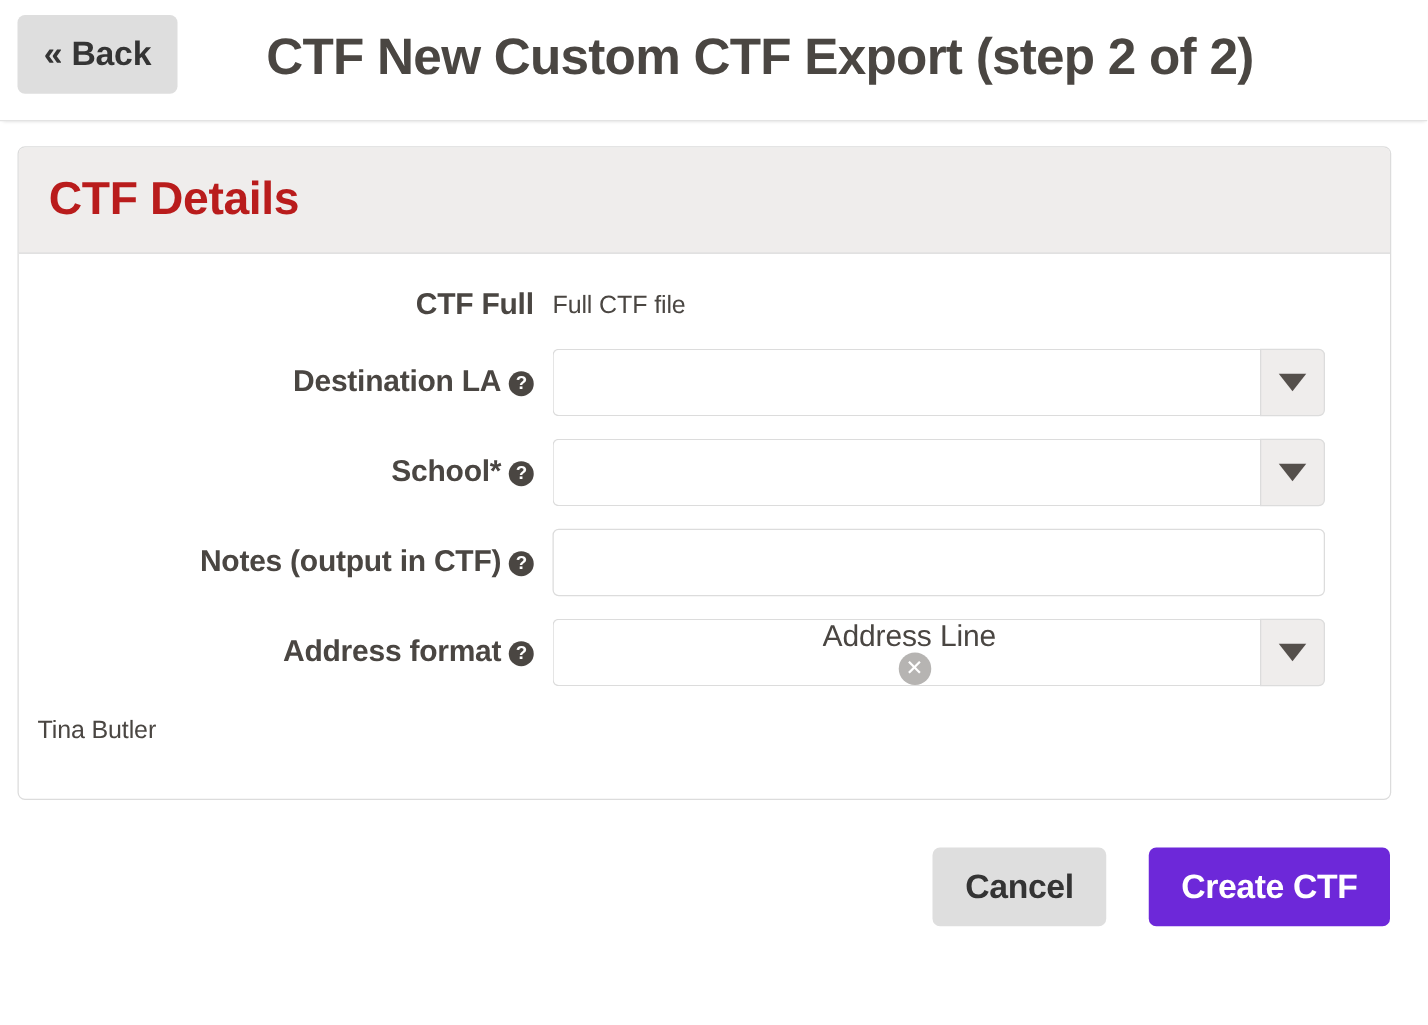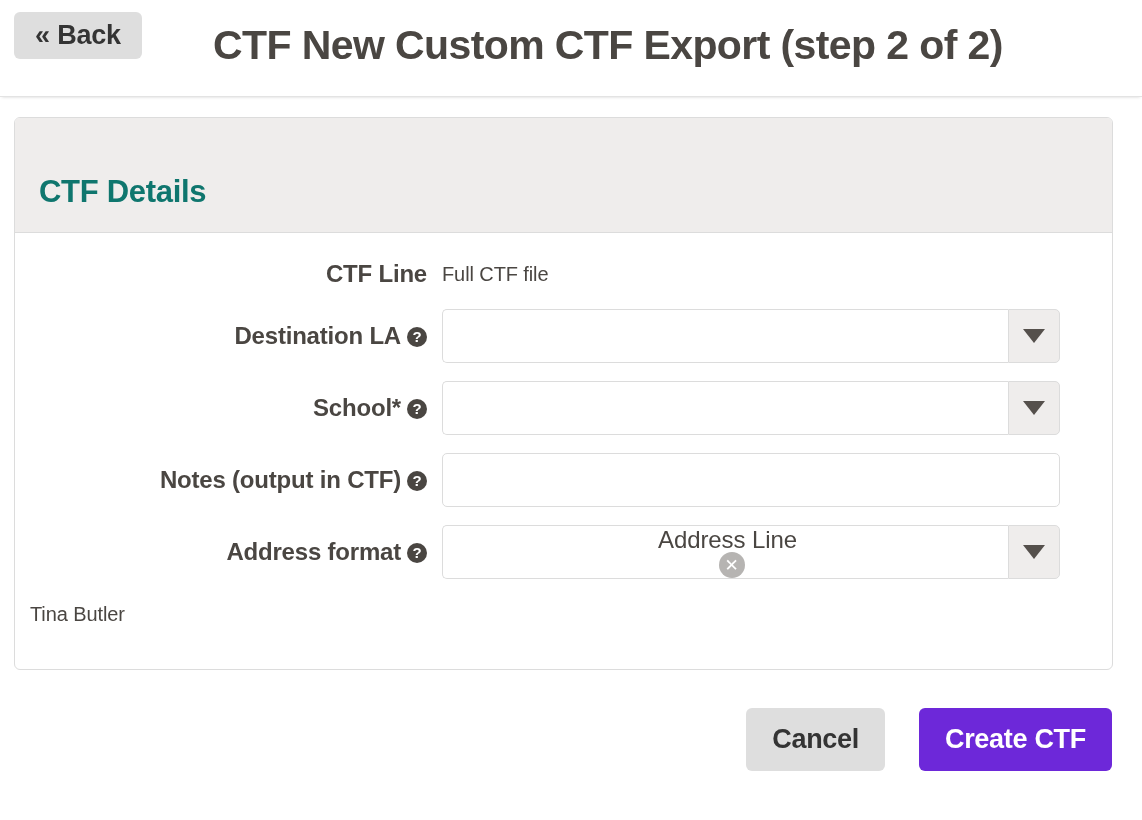--- a/index.html
+++ b/index.html
@@ -25,21 +25,21 @@
     display: flex;
     align-items: flex-start;
     box-sizing: border-box;
   }
   .back-btn {
     margin: 12px 0 0 14px;
     background: #dedede;
     border: none;
     border-radius: 6px;
     padding: 0 20px;
-    height: 47px;
+    height: 63px;
     min-width: 128px;
     font-family: "Liberation Sans", sans-serif;
     font-size: 27px;
     font-weight: bold;
     color: #343434;
     cursor: pointer;
     display: flex;
     align-items: center;
     justify-content: center;
     letter-spacing: -0.2px;
@@ -62,25 +62,24 @@
     border-radius: 6px;
     background: #ffffff;
     overflow: hidden;
   }
   .card-header {
     background: #efedec;
     border-bottom: 1px solid #dcdcdc;
     padding: 20px 24px 22px 24px;
   }
   .card-header-title {
-    font-size: 31px;
-    font-weight: bold;
-    color: #0f766e;
+    font-size: 37px;
+    font-weight: bold;
+    color: #b91c1c;
     letter-spacing: -0.3px;
-    margin-top: 36px;
   }
   .card-body {
     padding: 18px 0 26px 0;
   }
 
   
   .form-row {
     display: flex;
     align-items: center;
     min-height: 46px;
@@ -241,21 +240,21 @@
   <h1 class="page-title">CTF New Custom CTF Export (step 2 of 2)</h1>
 </div>
 
 <div class="card">
   <div class="card-header">
     <div class="card-header-title">CTF Details</div>
   </div>
   <div class="card-body" id="card-body">
       <div class="form-row">
         <div class="form-label">
-          <span>CTF Line</span>
+          <span>CTF Full</span>
         </div>
         <div class="form-value">Full CTF file</div>
       </div>
       <div class="form-row tall">
         <div class="form-label">
           <span>Destination LA</span>
           <span class="help-icon">
             <span>?</span>
           </span>
         </div>

